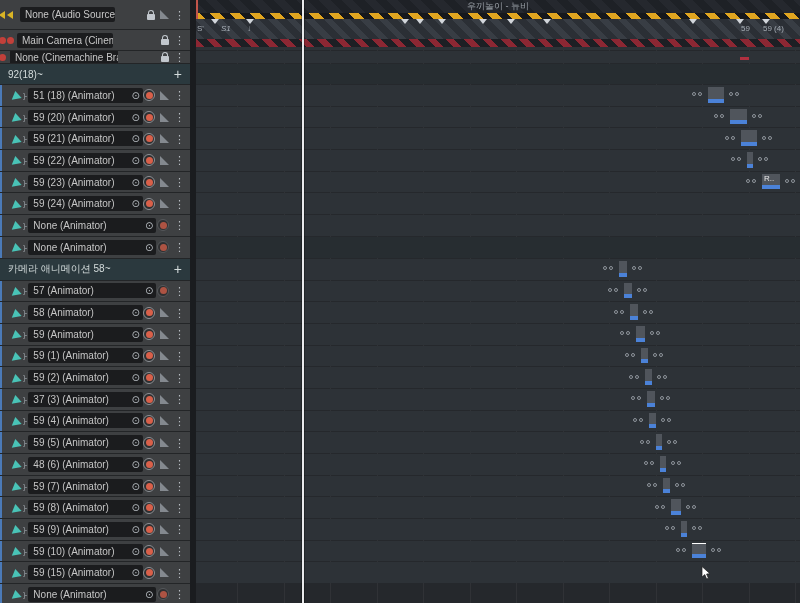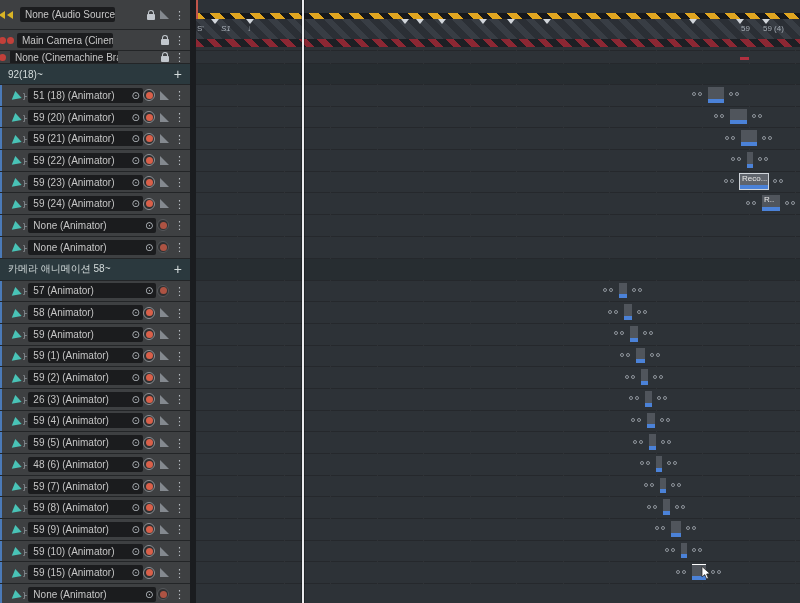--- a/index.html
+++ b/index.html
@@ -350,21 +350,21 @@
           <span class="curve"></span>
           <span class="kebab">⋮</span>
         </span>
       </div>
       <div class="lrow" style="height: 20.7px;">
         <span class="stripe"></span>
         <span class="edgeicon"></span>
         <i class="tri-anim"></i>
         <span class="bindglyph">}-</span>
         <div class="namebox nb-anim">
-          <span>26 (3) (Animator)</span>
+          <span>37 (3) (Animator)</span>
           <span class="pick">⊙</span>
         </div>
         <span class="rights">
           <span class="rec">
             <i></i>
           </span>
           <span class="curve"></span>
           <span class="kebab">⋮</span>
         </span>
       </div>
@@ -580,31 +580,20 @@
           <span class="oo" style="left: 535px;">
             <i></i>
             <i></i>
           </span>
           <span class="oo" style="left: 562px;">
             <i></i>
             <i></i>
           </span>
         </div>
         <div class="rrow" style="height: 20.7px;">
-          <div class="clip selected" style="left: 544px; width: 28px;">Reco...</div>
-          <span class="oo" style="left: 528px;">
-            <i></i>
-            <i></i>
-          </span>
-          <span class="oo" style="left: 577px;">
-            <i></i>
-            <i></i>
-          </span>
-        </div>
-        <div class="rrow" style="height: 20.7px;">
           <div class="clip" style="left: 566px; width: 18px;">R..</div>
           <span class="oo" style="left: 550px;">
             <i></i>
             <i></i>
           </span>
           <span class="oo" style="left: 589px;">
             <i></i>
             <i></i>
           </span>
         </div>
@@ -761,20 +750,23 @@
             <i></i>
           </span>
           <span class="oo" style="left: 515px;">
             <i></i>
             <i></i>
           </span>
         </div>
         <div class="rrow" style="height: 20.7px;"></div>
       </div>
     <div id="overlay">
+      <div class="band0">
+        <span>우끼놀이 - 뉴비</span>
+      </div>
       <div class="band-yellow"></div>
       <div class="band-hatch" id="markerband">
           <div class="mtri" style="left: 15px;"></div>
           <div class="mtri" style="left: 50px;"></div>
           <div class="mtri" style="left: 205px;"></div>
           <div class="mtri" style="left: 220px;"></div>
           <div class="mtri" style="left: 242px;"></div>
           <div class="mtri" style="left: 283px;"></div>
           <div class="mtri" style="left: 311px;"></div>
           <div class="mtri" style="left: 347px;"></div>

